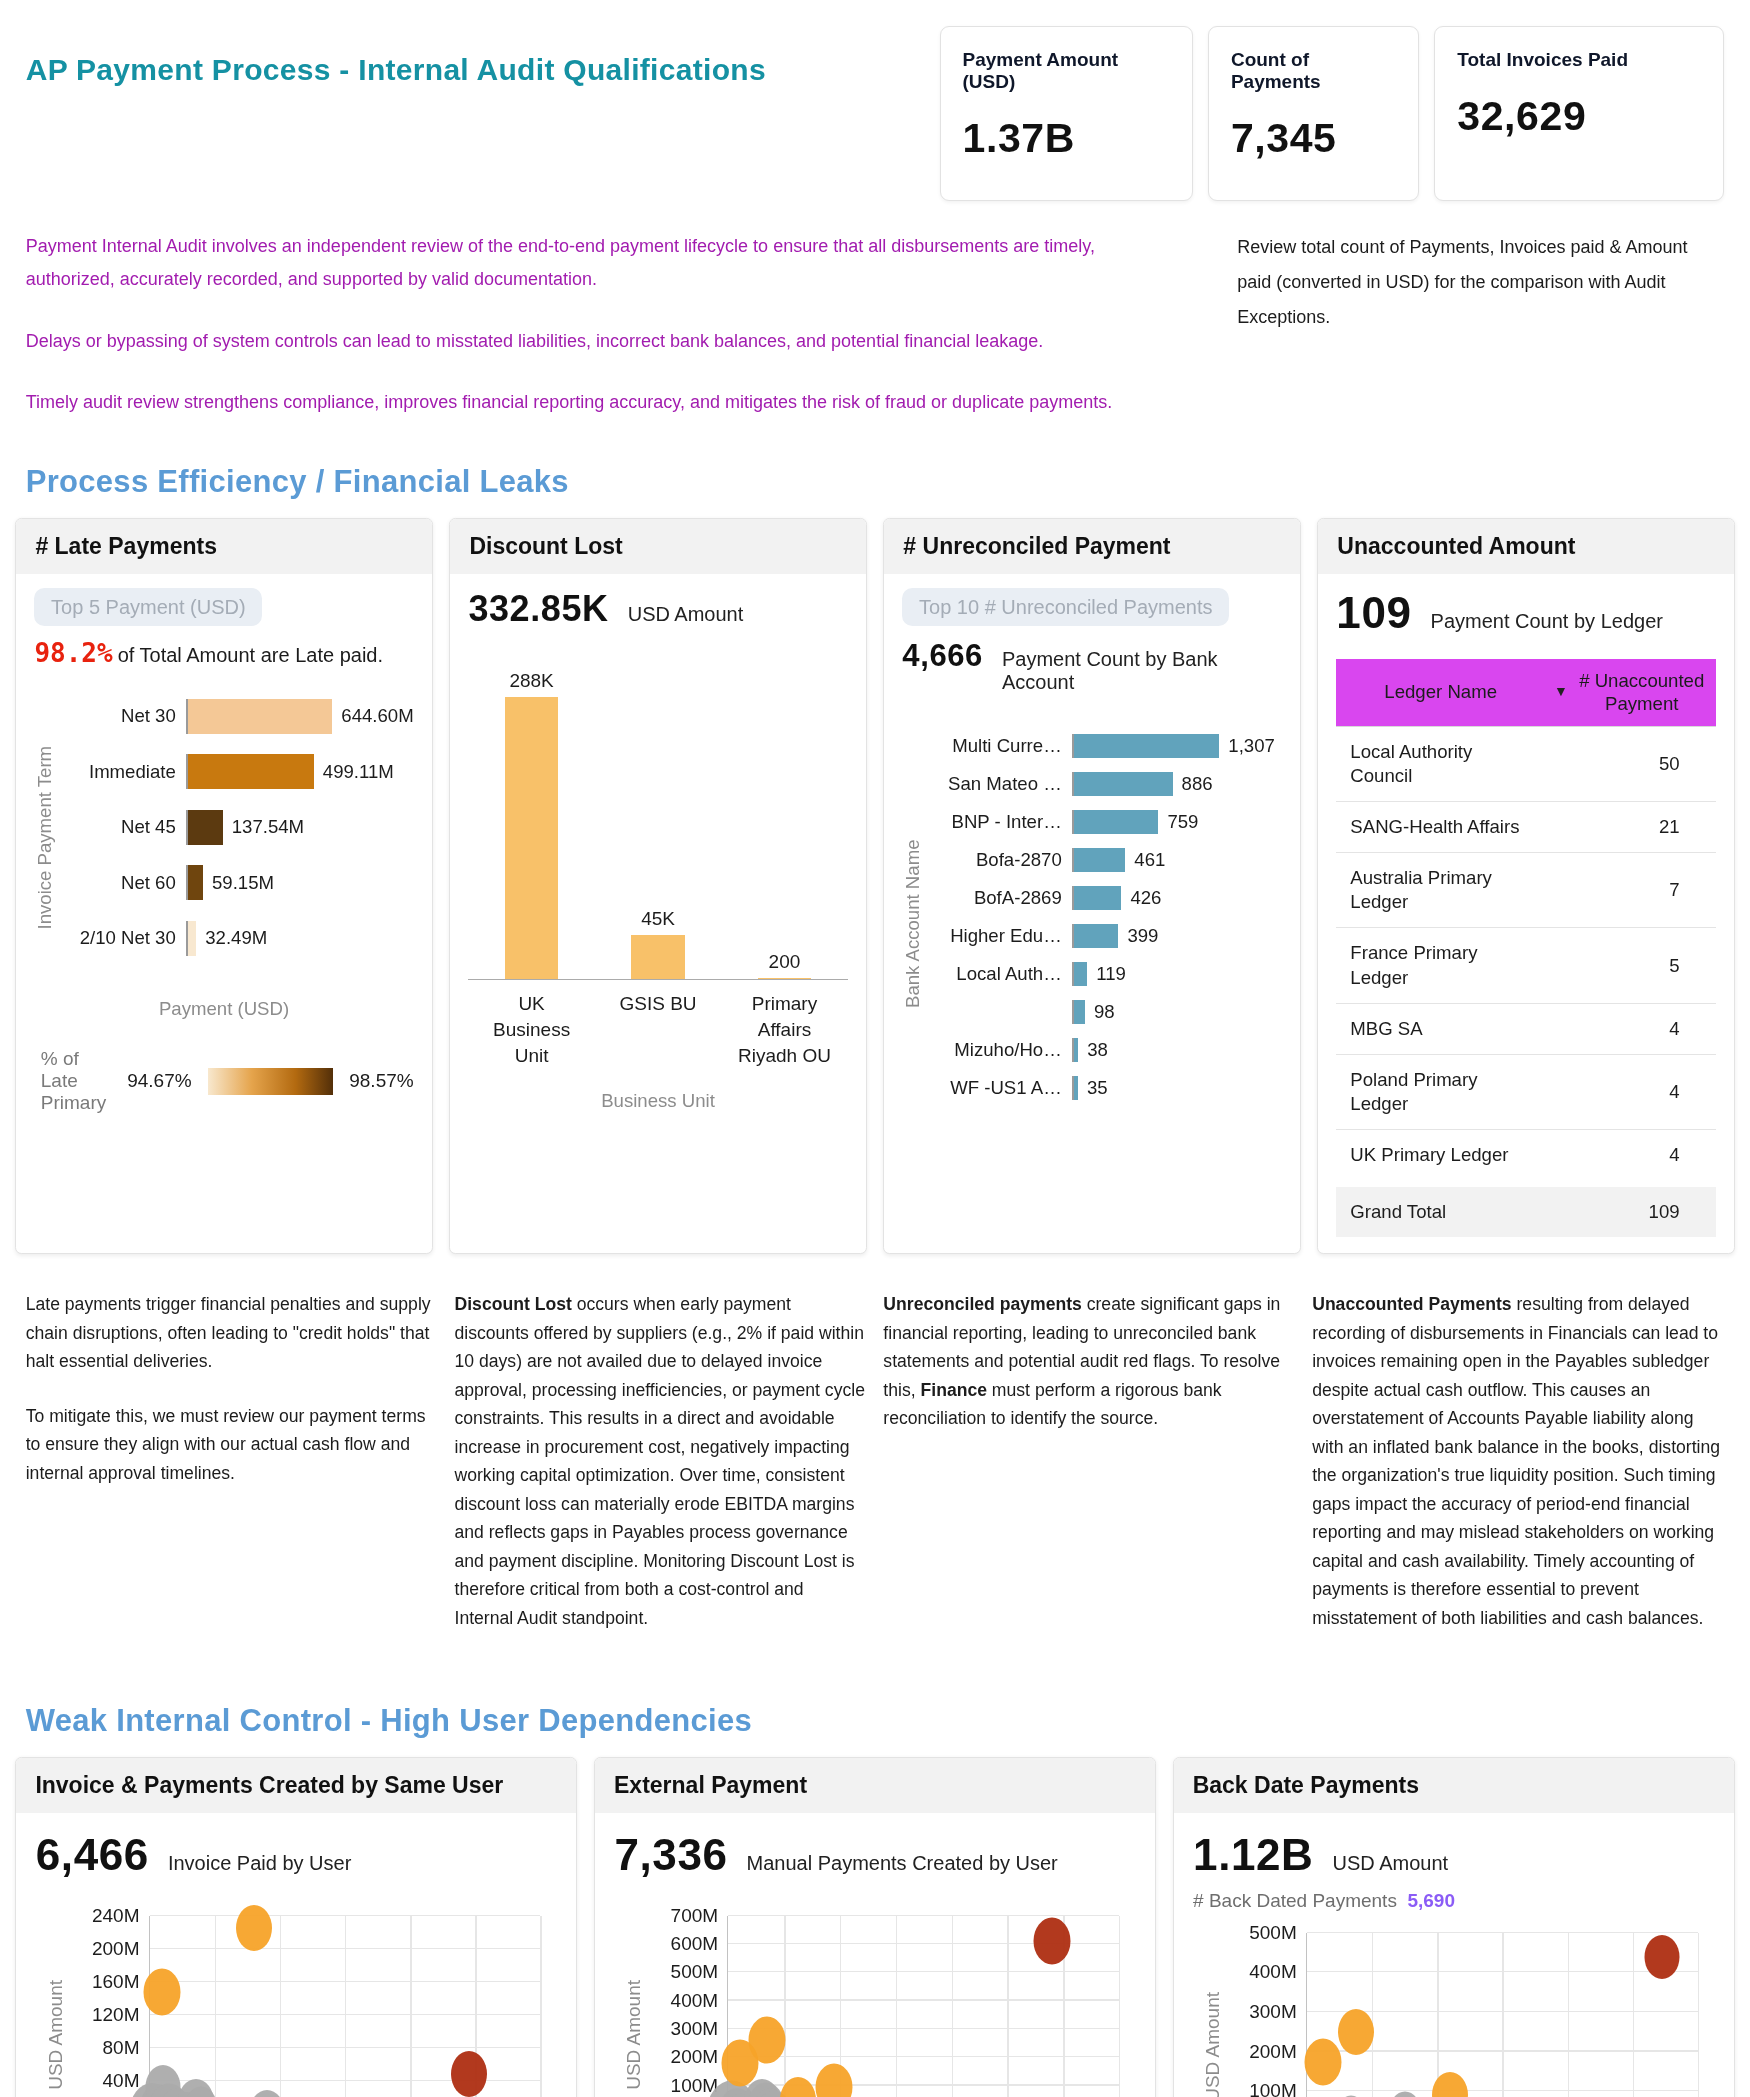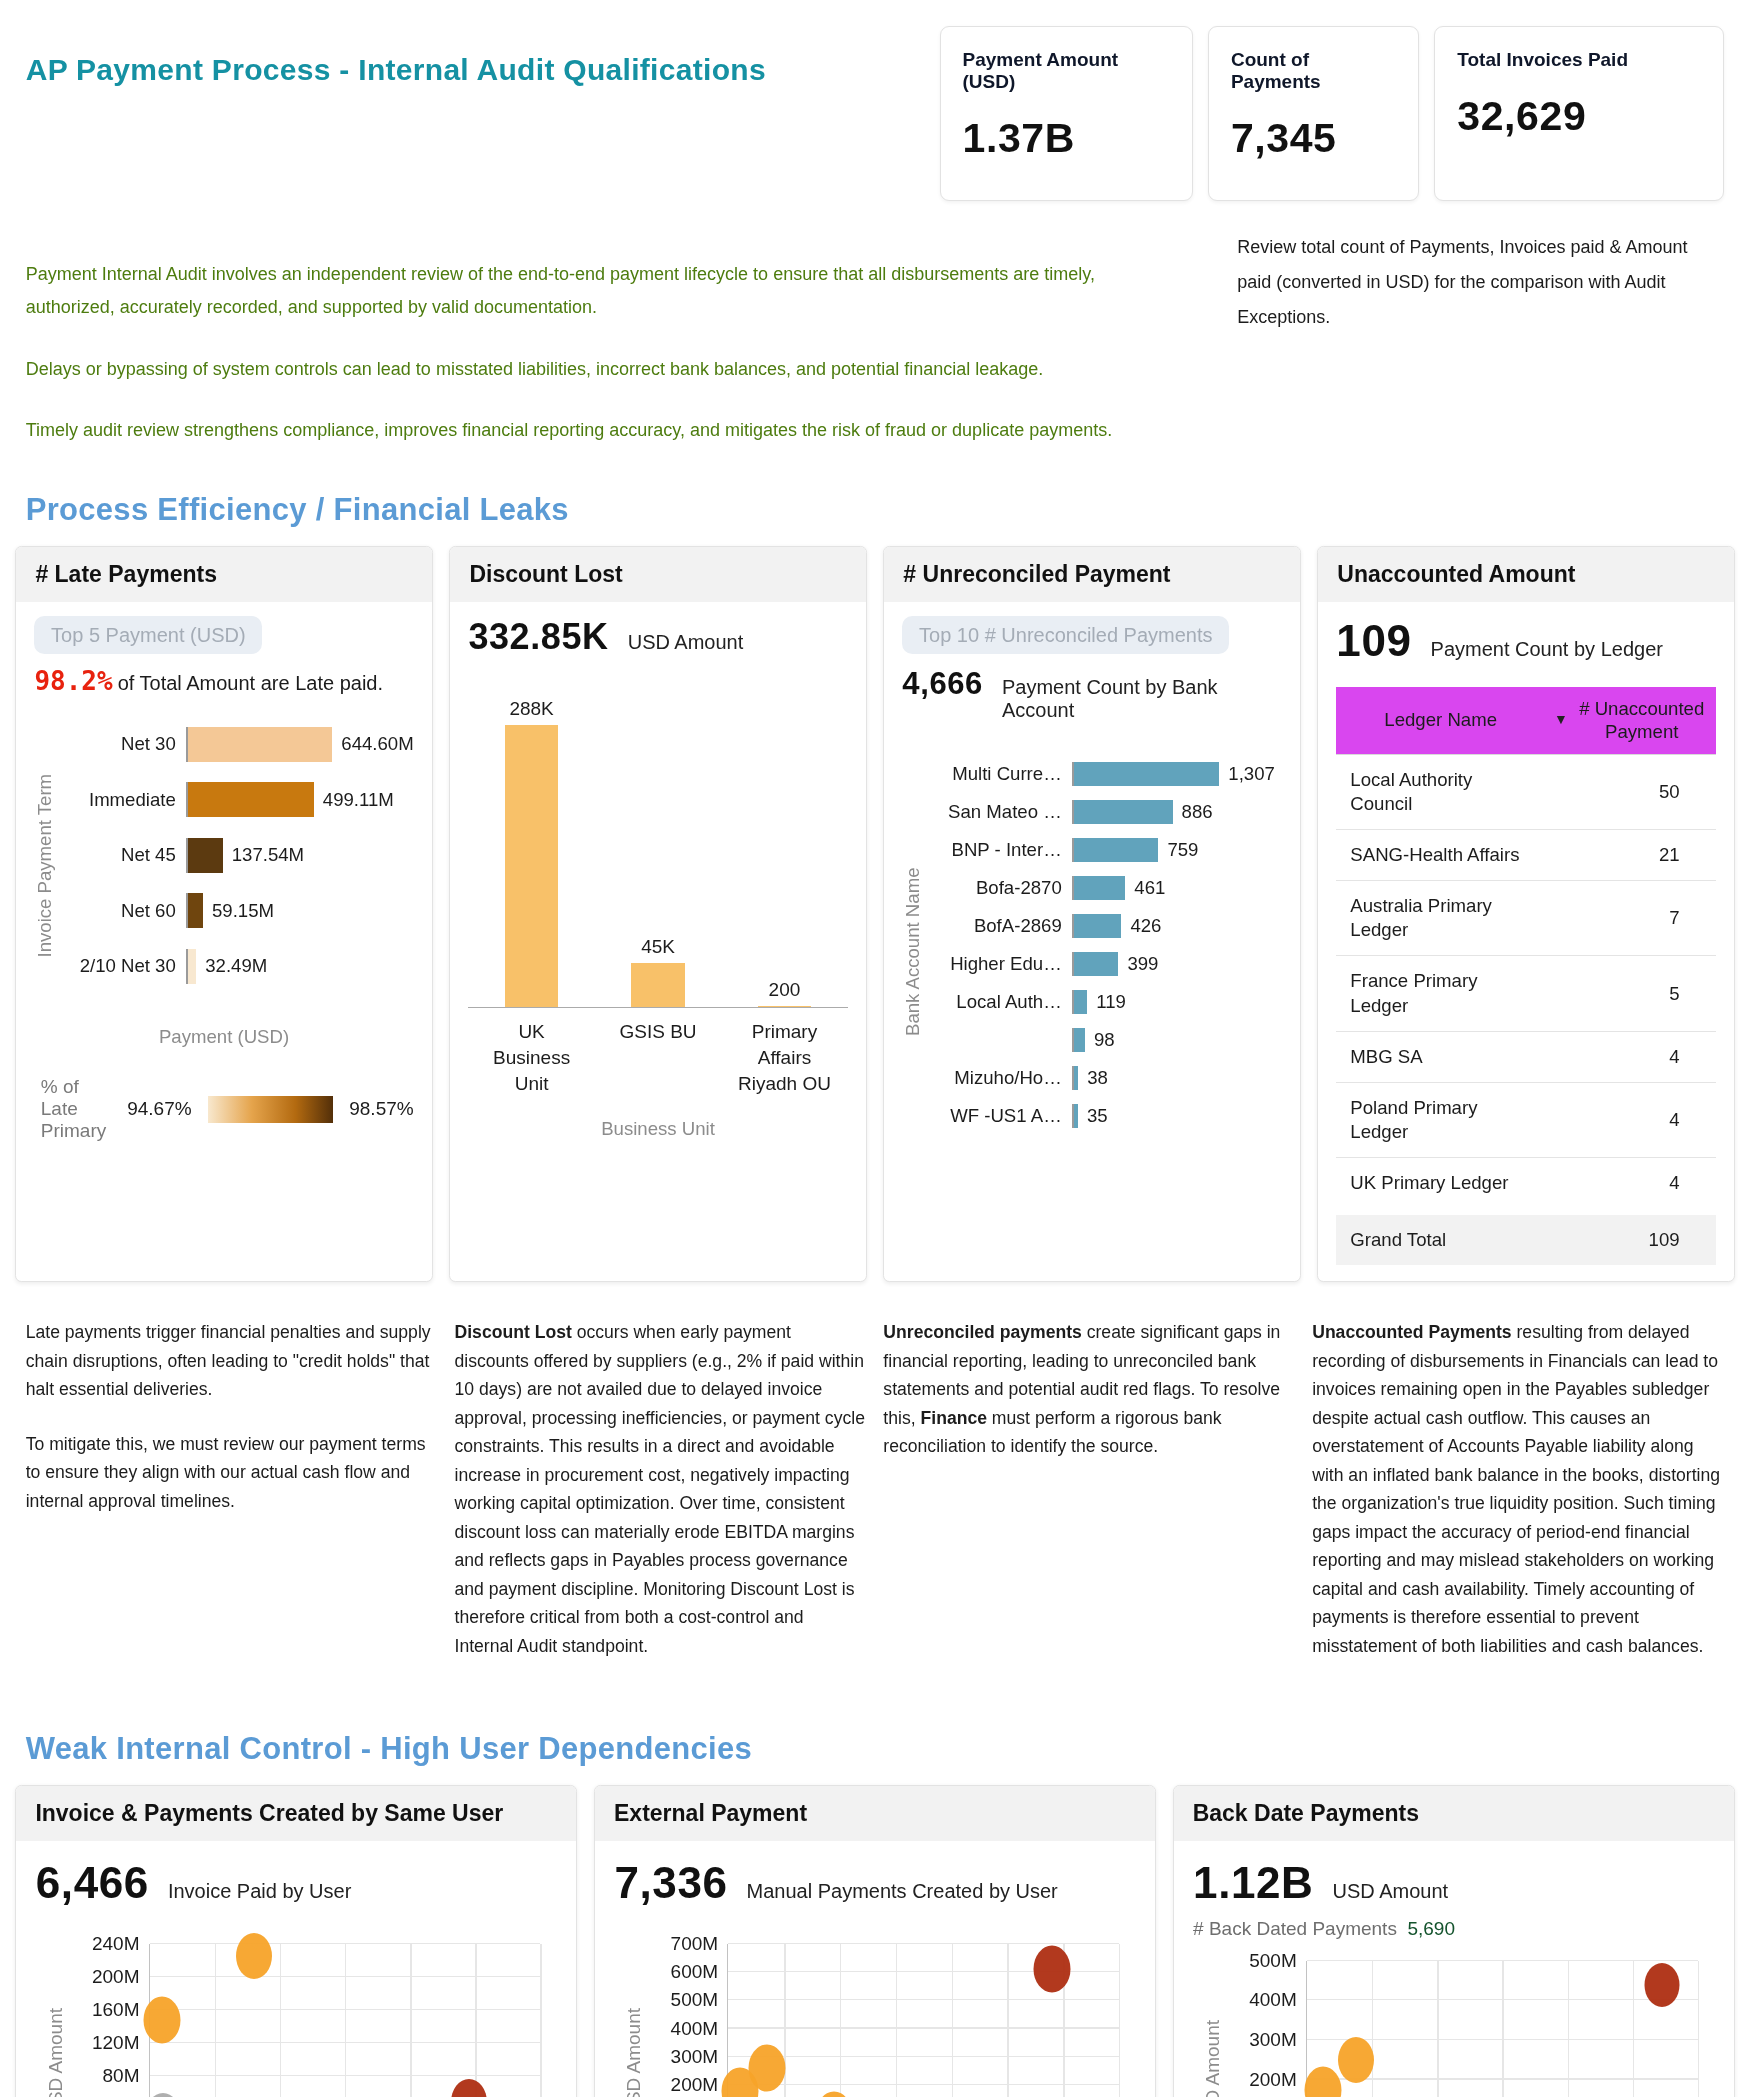--- a/index.html
+++ b/index.html
@@ -16,21 +16,21 @@
   .kpi-card {
     border: 1px solid #E2E2E2; border-radius: 9px; background: #fff;
     padding: 22px 22px 38px 22px; min-height: 133px; box-shadow: 0 1.3px 3.8px rgba(0,0,0,.05);
   }
   .kpi-card.k1 { width: 253px; } .kpi-card.k2 { width: 211px; } .kpi-card.k3 { width: 290px; }
   .kpi-label { font-size: 19px; color: #0f172a; font-weight: bold; }
   .kpi-value { font-size: 41px; font-weight: bold; color: #111; margin-top: 22px; letter-spacing: 0.6px; }
 
   
   .intro-row { display: flex; padding: 29.5px 10.3px 0 10.3px; }
-  .intro-left { width: 1128px; font-size: 18px; line-height: 1.85; color: #4d7c0f; margin-top: 28px; }
+  .intro-left { width: 1128px; font-size: 18px; line-height: 1.85; color: #a21caf; }
   .intro-left p { margin-bottom: 28px; }
   .intro-right { margin-left: auto; width: 487px; font-size: 18px; line-height: 1.95; color: #1c1c1c; }
 
   
   .section-title { color: #5B9BD5; font-size: 31px; font-weight: bold; padding: 16.7px 10.3px 18px 10.3px; letter-spacing: 0.3px; }
   .section-title.second { padding-top: 45px; }
 
   
   .cards-row { display: flex; gap: 16.7px; }
   .card {
@@ -44,21 +44,21 @@
     display: inline-block; background: #E9EEF4; color: #A4ACB6; border-radius: 10.3px;
     padding: 7.7px 16.7px; font-size: 20px; margin-bottom: 11.5px; align-self: flex-start;
   }
   .pct-row { font-size: 20px; color: #1c1c1c; display: flex; align-items: baseline; gap: 5px; }
   .pct-value { font-family: "DejaVu Sans Mono", monospace; font-weight: bold; color: #E8220E; font-size: 26px; }
   .card-kpi-row { display: flex; align-items: baseline; gap: 19px; margin-bottom: 3.8px; }
   .card-kpi { font-size: 36px; font-weight: bold; color: #111; letter-spacing: 0.6px; }
   .card-kpi.big { font-size: 44px; }
   .card-kpi-sub { font-size: 20px; color: #222; }
   .card-secondary { font-size: 19px; color: #6e6e6e; margin: 6.4px 0 2.6px 0; }
-  .card-secondary b { color: #14532d; font-weight: normal; }
+  .card-secondary b { color: #8b5cf6; font-weight: bold; }
 
   
   .hbar-wrap { display: flex; margin-top: 31px; }
   .y-axis-title {
     writing-mode: vertical-rl; transform: rotate(180deg); color: #8C8C8C;
     font-size: 18.6px; text-align: center; padding-left: 2.6px; margin-right: 5.1px;
   }
   .hbar-chart { flex: 1; }
   .hbar-row { display: flex; align-items: center; }
   .hbar-label { text-align: right; padding-right: 10.3px; font-size: 18.6px; color: #1c1c1c; white-space: nowrap; }

